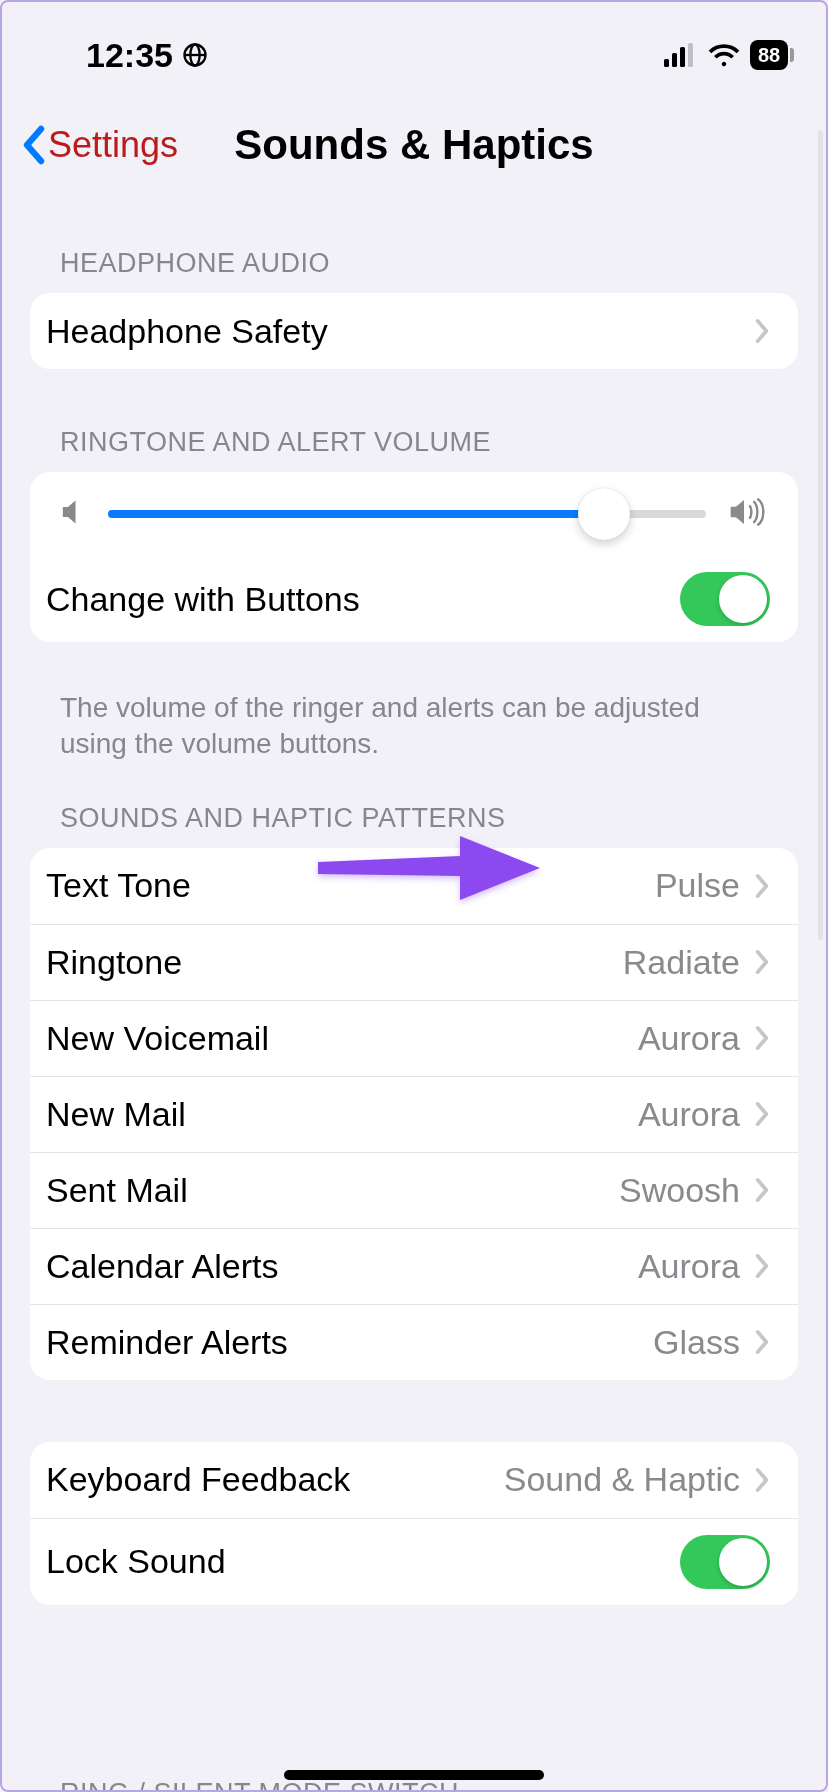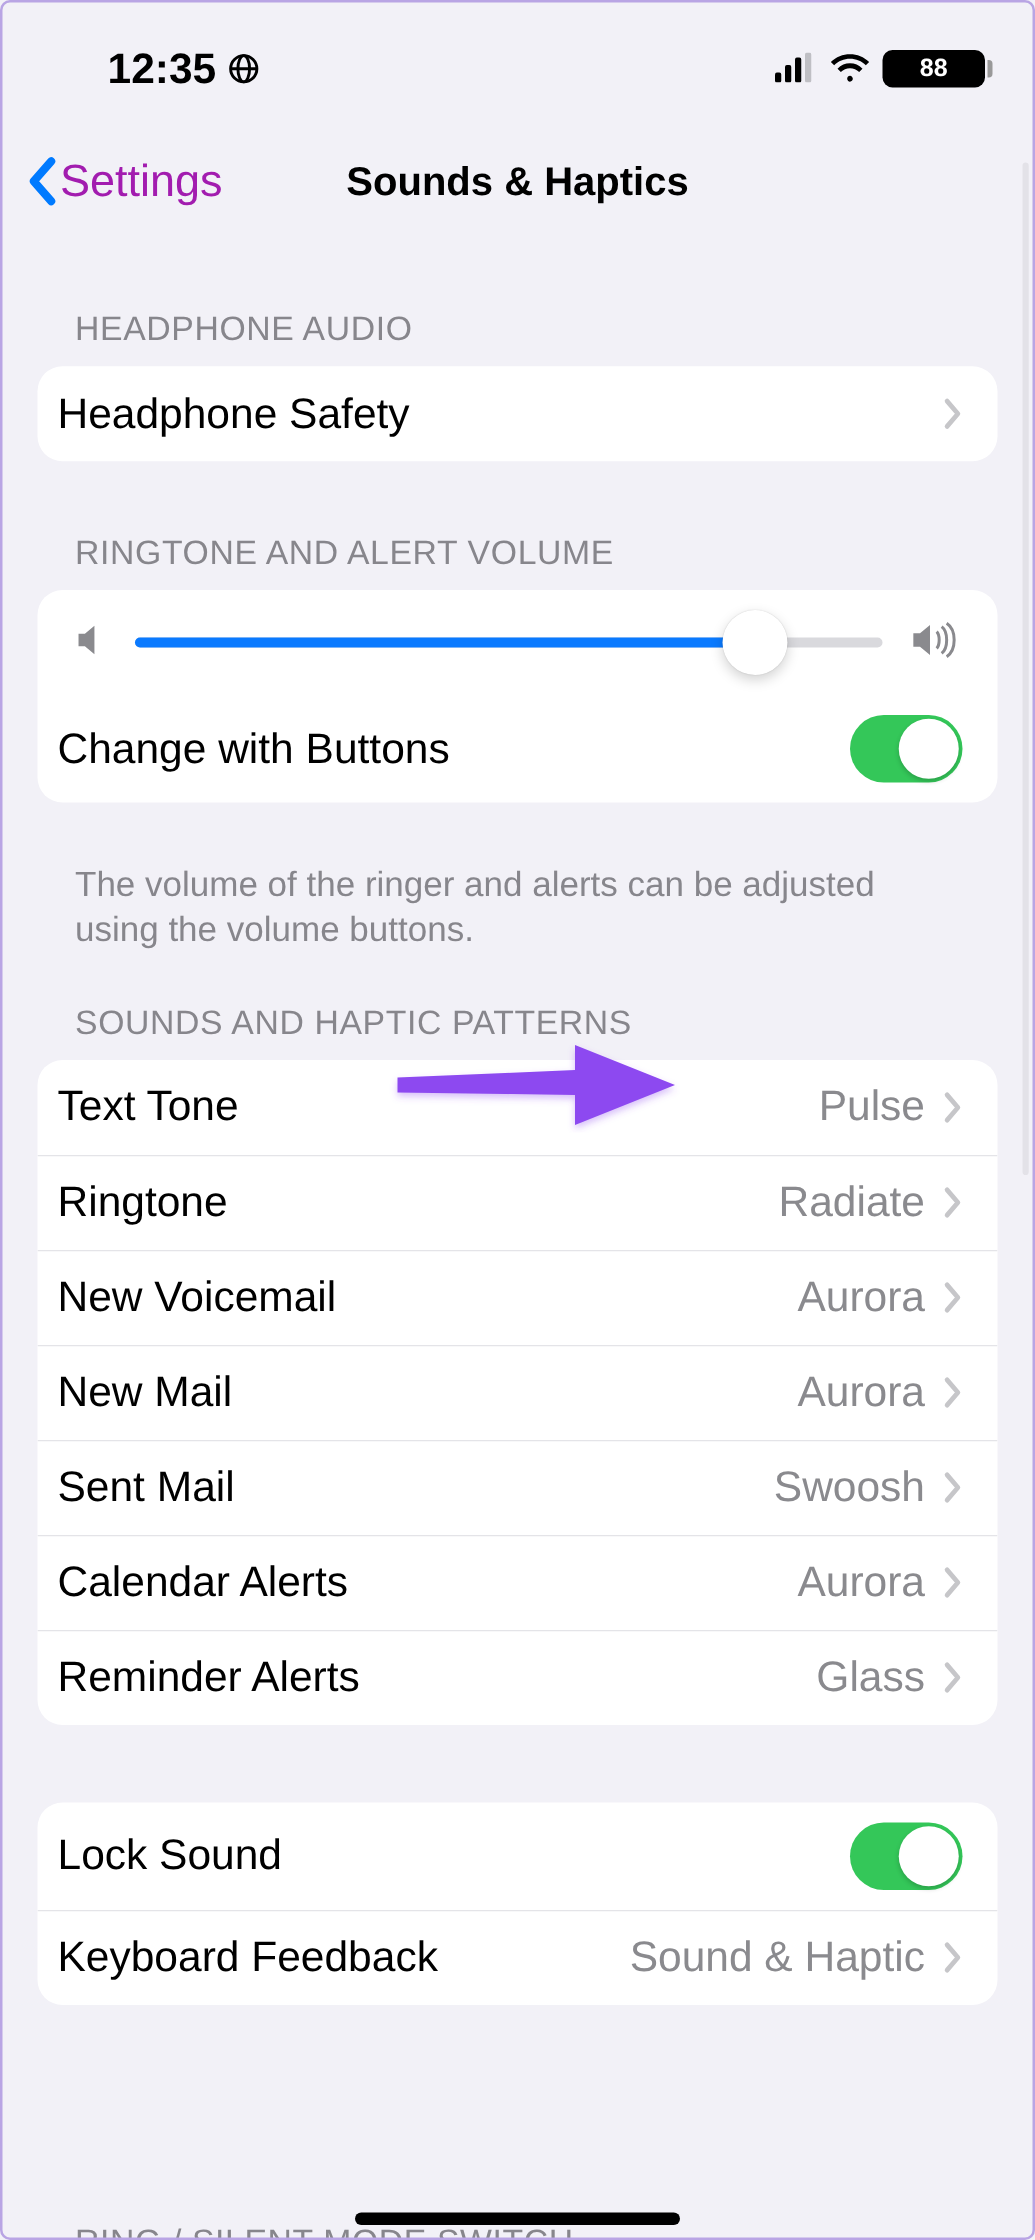--- a/index.html
+++ b/index.html
@@ -21,42 +21,42 @@
     height: 90px;
     font-size: 34px;
     font-weight: 600;
     margin-left: 40px;
   }
   .status-left { display: flex; align-items: center; gap: 8px; }
   .status-right { display: flex; align-items: center; gap: 10px; }
   .globe-icon { display:inline-flex; }
   .battery {
     display:inline-flex; align-items:center; justify-content:center;
-    width: 82px; height: 30px;
+    width: 38px; height: 30px;
     background:#000; border-radius:8px; color:#fff;
     font-size:20px; font-weight:700;
     position:relative;
   }
   .battery::after{
     content:""; position:absolute; right:-6px; top:8px;
     width:4px; height:14px; background:#999; border-radius:0 3px 3px 0;
   }
 
   
   .nav-bar {
     display:flex; align-items:center; justify-content:center;
     position:relative; height:90px; margin-top:10px;
   }
   .nav-back {
     position:absolute; left:20px; top:0; bottom:0;
     display:flex; align-items:center; gap:4px;
-    color:#a21caf; font-size:36px; font-weight:400;
+    color:#b91c1c; font-size:36px; font-weight:400;
   }
   .nav-back svg { margin-right:-2px; }
-  .nav-title { font-size:32px; font-weight:600; }
+  .nav-title { font-size:42px; font-weight:600; }
 
   
   .section-header {
     padding: 0 60px 14px 60px;
     color:#87868c; font-size:27px; letter-spacing:0.5px;
     text-transform: uppercase;
   }
   .sh-first { margin-top: 58px; }
   .sh-gap { margin-top: 58px; }
 
@@ -312,35 +312,35 @@
           <svg width="16" height="26" viewBox="0 0 10 18">
             <path d="M2 2 L8 9 L2 16" stroke="#c6c6c9" stroke-width="2.6" fill="none" stroke-linecap="round" stroke-linejoin="round"></path>
           </svg>
         </span>
       </span>
     </div>
   </div>
 
 <div class="group" style="margin-top:62px;">
   <div class="row">
-    <span class="row-label">Lock Sound</span>
-    <div class="toggle on">
-      <div class="toggle-knob"></div>
-    </div>
-  </div>
-  <div class="row">
     <span class="row-label">Keyboard Feedback</span>
     <span class="row-right">
       <span class="row-value">Sound &amp; Haptic</span>
       <span class="chev">
         <svg width="16" height="26" viewBox="0 0 10 18">
             <path d="M2 2 L8 9 L2 16" stroke="#c6c6c9" stroke-width="2.6" fill="none" stroke-linecap="round" stroke-linejoin="round"></path>
           </svg>
       </span>
     </span>
+  </div>
+  <div class="row">
+    <span class="row-label">Lock Sound</span>
+    <div class="toggle on">
+      <div class="toggle-knob"></div>
+    </div>
   </div>
 </div>
 
 <div class="cutoff-header">RING / SILENT MODE SWITCH</div>
 
 <svg class="arrow-annot" style="left:310px; top:826px;" width="240" height="80" viewBox="0 0 240 80">
   <defs>
     <filter id="ds" x="-20%" y="-20%" width="140%" height="140%">
       <feDropShadow dx="0" dy="3" stdDeviation="3" flood-color="#8d4af0" flood-opacity="0.35"></feDropShadow>
     </filter>

